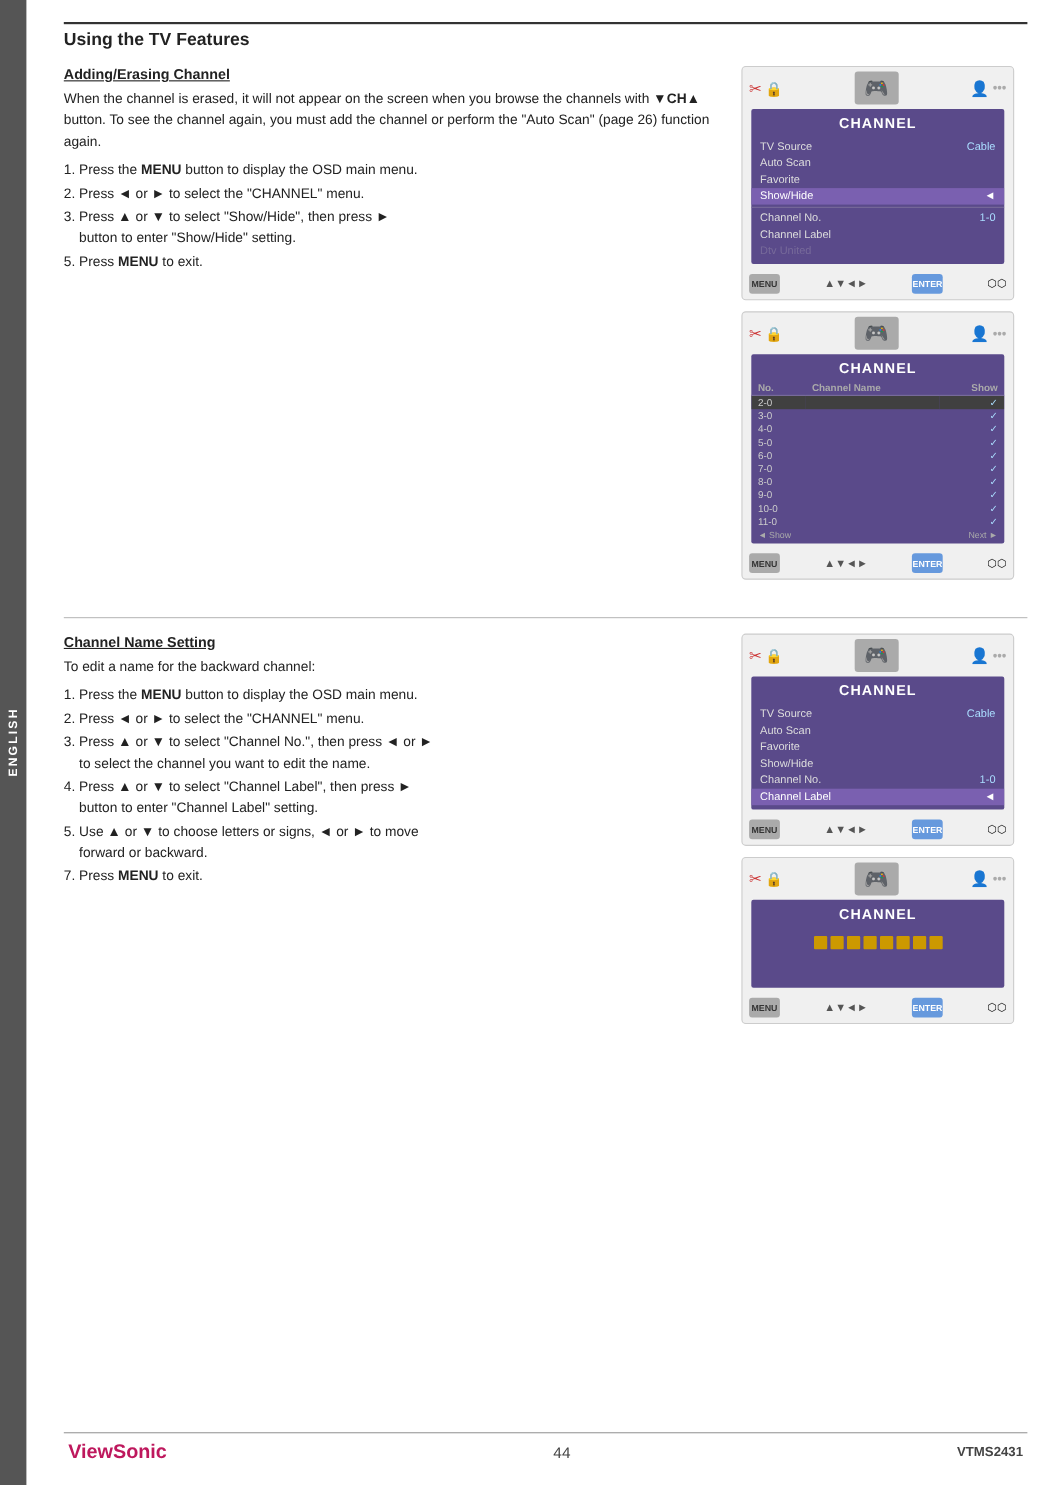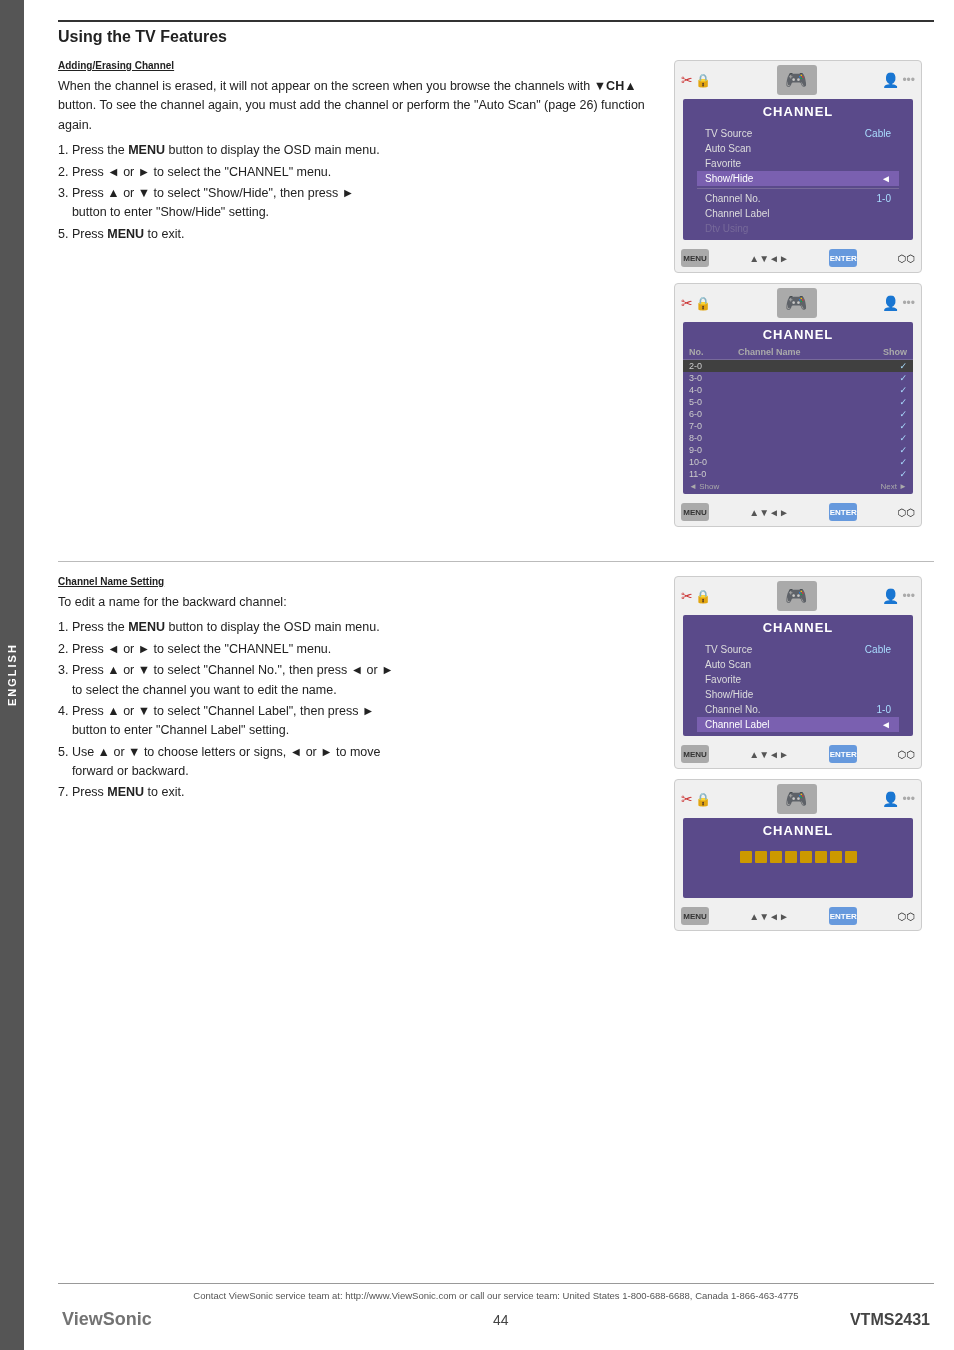--- a/index.html
+++ b/index.html
@@ -69,21 +69,21 @@
 
     .img-col {
       width: 260px;
       flex-shrink: 0;
       display: flex;
       flex-direction: column;
       gap: 10px;
     }
 
     .section-title {
-      font-size: 10px;
+      font-size: 13px;
       font-weight: bold;
       text-decoration: underline;
       margin-bottom: 6px;
     }
 
     .section-intro {
       font-size: 12.5px;
       line-height: 1.55;
       margin-bottom: 6px;
     }
@@ -164,21 +164,21 @@
     .channel-table .check {
       color: #adf;
       text-align: right;
     }
 
     .channel-row-highlighted {
       background: #404040;
     }
 
     .menu-list {
-      padding: 4px 14px;
+      padding: 4px 0;
     }
 
     .menu-item {
       display: flex;
       justify-content: space-between;
       padding: 2px 8px;
       font-size: 10px;
       color: #ddd;
     }
 
@@ -267,30 +267,30 @@
     .footer-brand-row {
       display: flex;
       justify-content: space-between;
       align-items: center;
       padding: 0 4px;
     }
 
     .footer-brand {
       font-size: 18px;
       font-weight: bold;
-      color: #737373;
+      color: #be185d;
     }
 
     .footer-page {
       font-size: 14px;
       color: #444;
     }
 
     .footer-model {
-      font-size: 16px;
+      font-size: 12px;
       font-weight: bold;
       color: #444;
     }
 
     
     .section-divider {
       border: none;
       border-top: 1px solid #bbb;
       margin: 14px 0 14px 0;
     }
@@ -359,21 +359,21 @@
               </div>
               <div style="border-top:1px solid #776a9a;margin:2px 0;"></div>
               <div class="menu-item">
                 <span>Channel No.</span>
                 <span class="val">1-0</span>
               </div>
               <div class="menu-item">
                 <span>Channel Label</span>
               </div>
               <div class="menu-item">
-                <span style="color:#776a9a;">Dtv Using</span>
+                <span style="color:#776a9a;">Dtv United</span>
               </div>
             </div>
           </div>
           <div class="tv-bottom-bar">
             <div class="btn-menu">MENU</div>
             <div class="btn-nav">
               <span style="font-size:10px;color:#555;">▲▼◄►</span>
             </div>
             <div class="btn-enter">ENTER</div>
             <div class="btn-nav">
@@ -584,21 +584,20 @@
             <div style="font-size:10px;">⬡⬡</div>
           </div>
         </div>
 
       </div>
     </div>
 
     <div style="flex:1;"></div>
 
     <hr class="footer-divider">
-    <div class="footer-contact">Contact ViewSonic service team at: http://www.ViewSonic.com or call our service team: United States 1-800-688-6688, Canada 1-866-463-4775</div>
     <div class="footer-brand-row">
       <div class="footer-brand">ViewSonic</div>
       <div class="footer-page">44</div>
       <div class="footer-model">VTMS2431</div>
     </div>
 
   </div>
 </div>
 
 </body></html>

